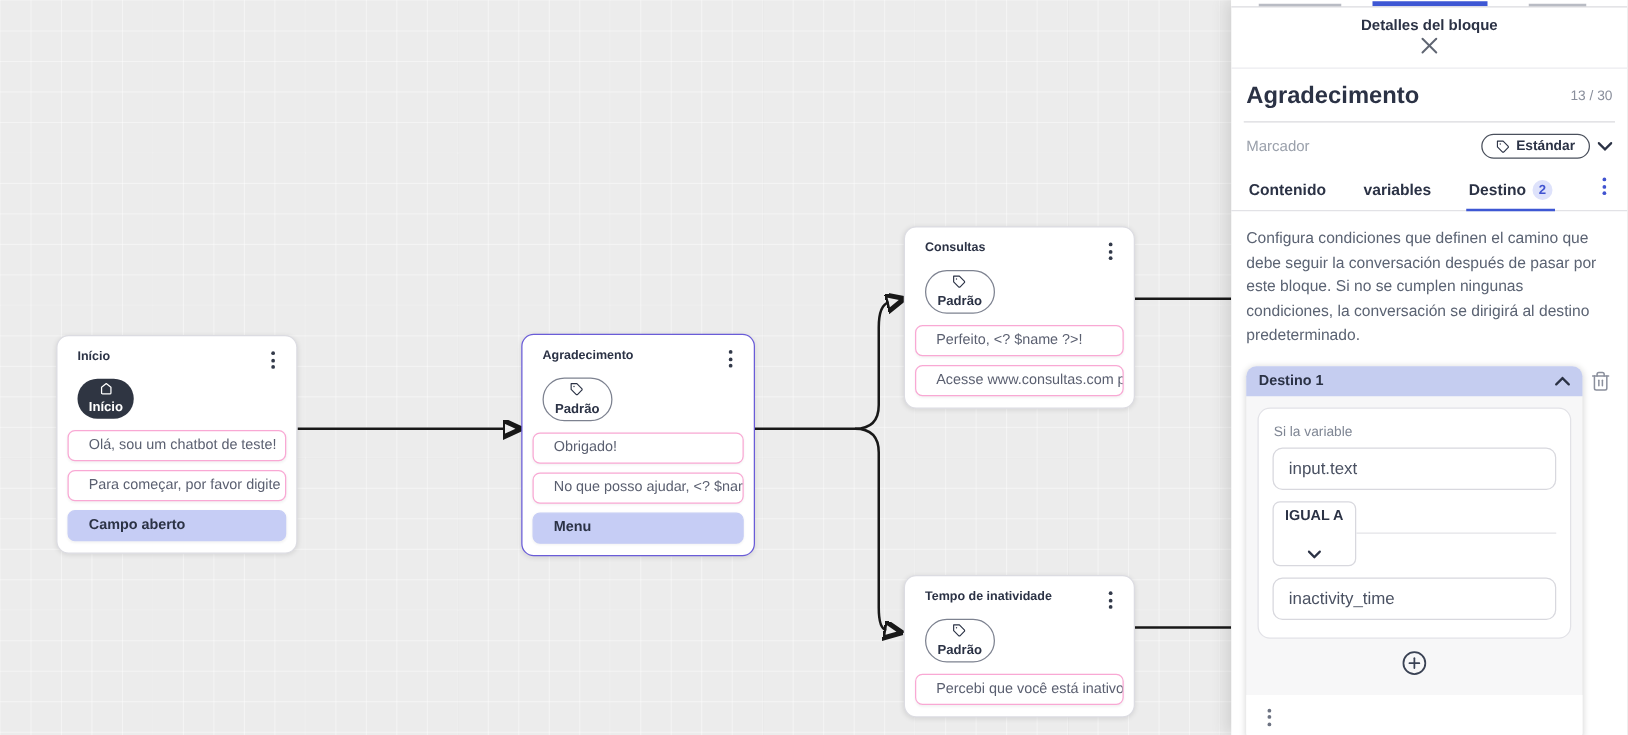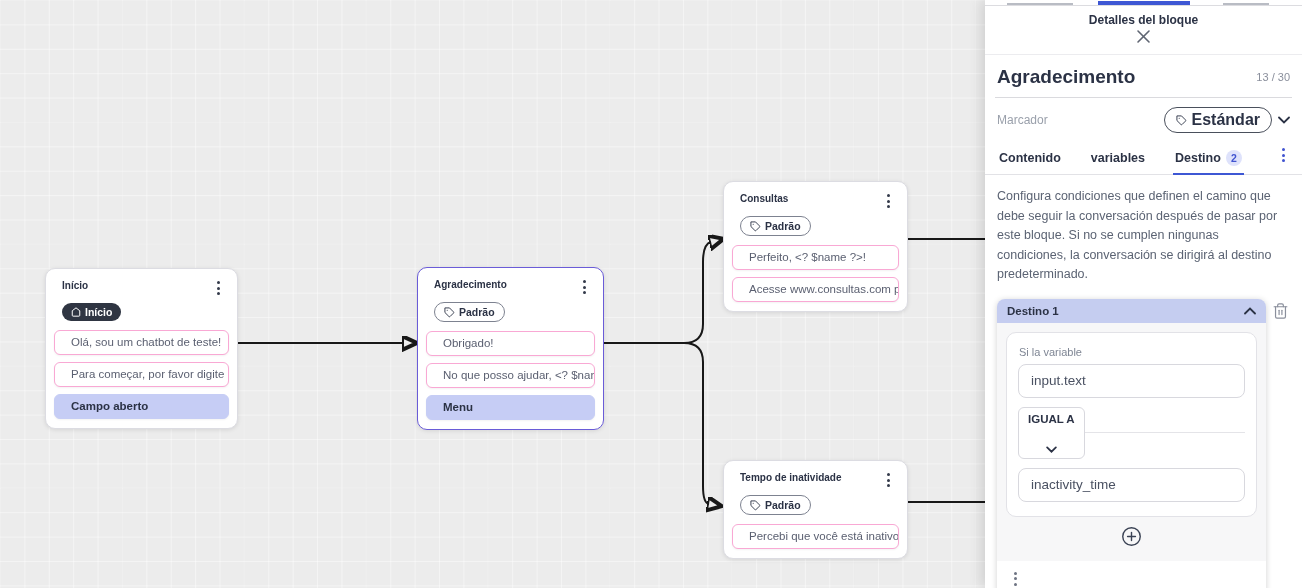--- a/index.html
+++ b/index.html
@@ -25,21 +25,21 @@
     box-shadow:0 1px 4px rgba(0,0,0,.10); padding:9px 8px 9px;
   }
   .node.selected { border:1.5px solid #6a5cd8; }
   .node-head { display:flex; justify-content:space-between; align-items:flex-start; padding:0 4px 0 8px; }
   .node-title { font-size:10px; font-weight:700; color:#2b3245; line-height:16px; }
   .kebab { display:inline-flex; flex-direction:column; gap:2.5px; padding:3px 5px; cursor:pointer; }
   .kebab i { width:3px; height:3px; border-radius:50%; background:#333a4a; }
   .kebab.blue i { background:#4053d0; }
   .kebab.grey i { background:#6d7382; }
   .badge { display:inline-flex; align-items:center; gap:4px; border-radius:20px;
-           font-size:10.5px; font-weight:700; padding:3px 9px; margin:5px 0 2px 8px; line-height:12px; }
+           font-size:10.5px; font-weight:700; padding:3px 9px; margin:5px 0 2px 8px; line-height:12px;flex-direction:column; }
   .badge.dark { background:#2f3542; color:#fff; }
   .badge.outline { border:1px solid #7d8290; color:#2b3245; background:#fff; }
   .row {
     background:#fff; border:1px solid #f9a8d4; border-radius:6px; box-shadow:0 1px 2px rgba(0,0,0,.05);
     padding:5px 16px; font-size:11.5px; color:#5a5f70; margin-top:7px; line-height:13px;
     white-space:nowrap; overflow:hidden; cursor:pointer;
   }
   .row.highlight { background:#c6cdf5; border-color:#c6cdf5; color:#2b3245; font-weight:700; }
 
   
@@ -56,21 +56,21 @@
   .close-btn { cursor:pointer; color:#5f6572; display:flex; padding:2px; }
 
   .name-row { display:flex; justify-content:space-between; align-items:center; margin:0 10px; padding:11px 2px 9px; border-bottom:1px solid #dadade; }
   .block-name { font-size:19px; font-weight:600; color:#2b3245; border:none; outline:none; width:220px; font-family:inherit; background:transparent; }
   .char-counter { font-size:11px; color:#8a8f9c; white-space:nowrap; }
 
   .marker-row { display:flex; justify-content:space-between; align-items:center; padding:9px 12px 7px; }
   .marker-label { font-size:12px; color:#9aa0ab; }
   .marker-right { display:flex; align-items:center; gap:6px; }
   .pill { display:inline-flex; align-items:center; gap:5px; border:1.3px solid #4a505c; border-radius:14px;
-          padding:3px 11px; font-size:16px; font-weight:700; color:#2b3245; cursor:pointer; background:#fff; }
+          padding:3px 11px; font-size:11px; font-weight:700; color:#2b3245; cursor:pointer; background:#fff; }
   .chev { color:#2b3245; display:flex; cursor:pointer; }
 
   .tabs { display:flex; align-items:flex-end; gap:26px; padding:2px 12px 0; border-bottom:1px solid #e2e2e6; }
   .tab { font-size:12.5px; font-weight:700; color:#2b3245; padding:8px 2px 9px; cursor:pointer; display:flex; align-items:center; gap:5px; }
   .tab.active { border-bottom:2.5px solid #3e57d4; margin-bottom:-1px; padding-bottom:7px; }
   .tab-badge { background:#dee2fb; color:#4053d0; border-radius:50%; width:16px; height:16px; line-height:16px; font-size:10.5px; font-weight:700; text-align:center; }
   .tabs .kebab { margin-left:auto; margin-bottom:9px; }
 
   .description { margin:12px 12px 0; font-size:12.5px; line-height:1.56; color:#5b6373; }
 

